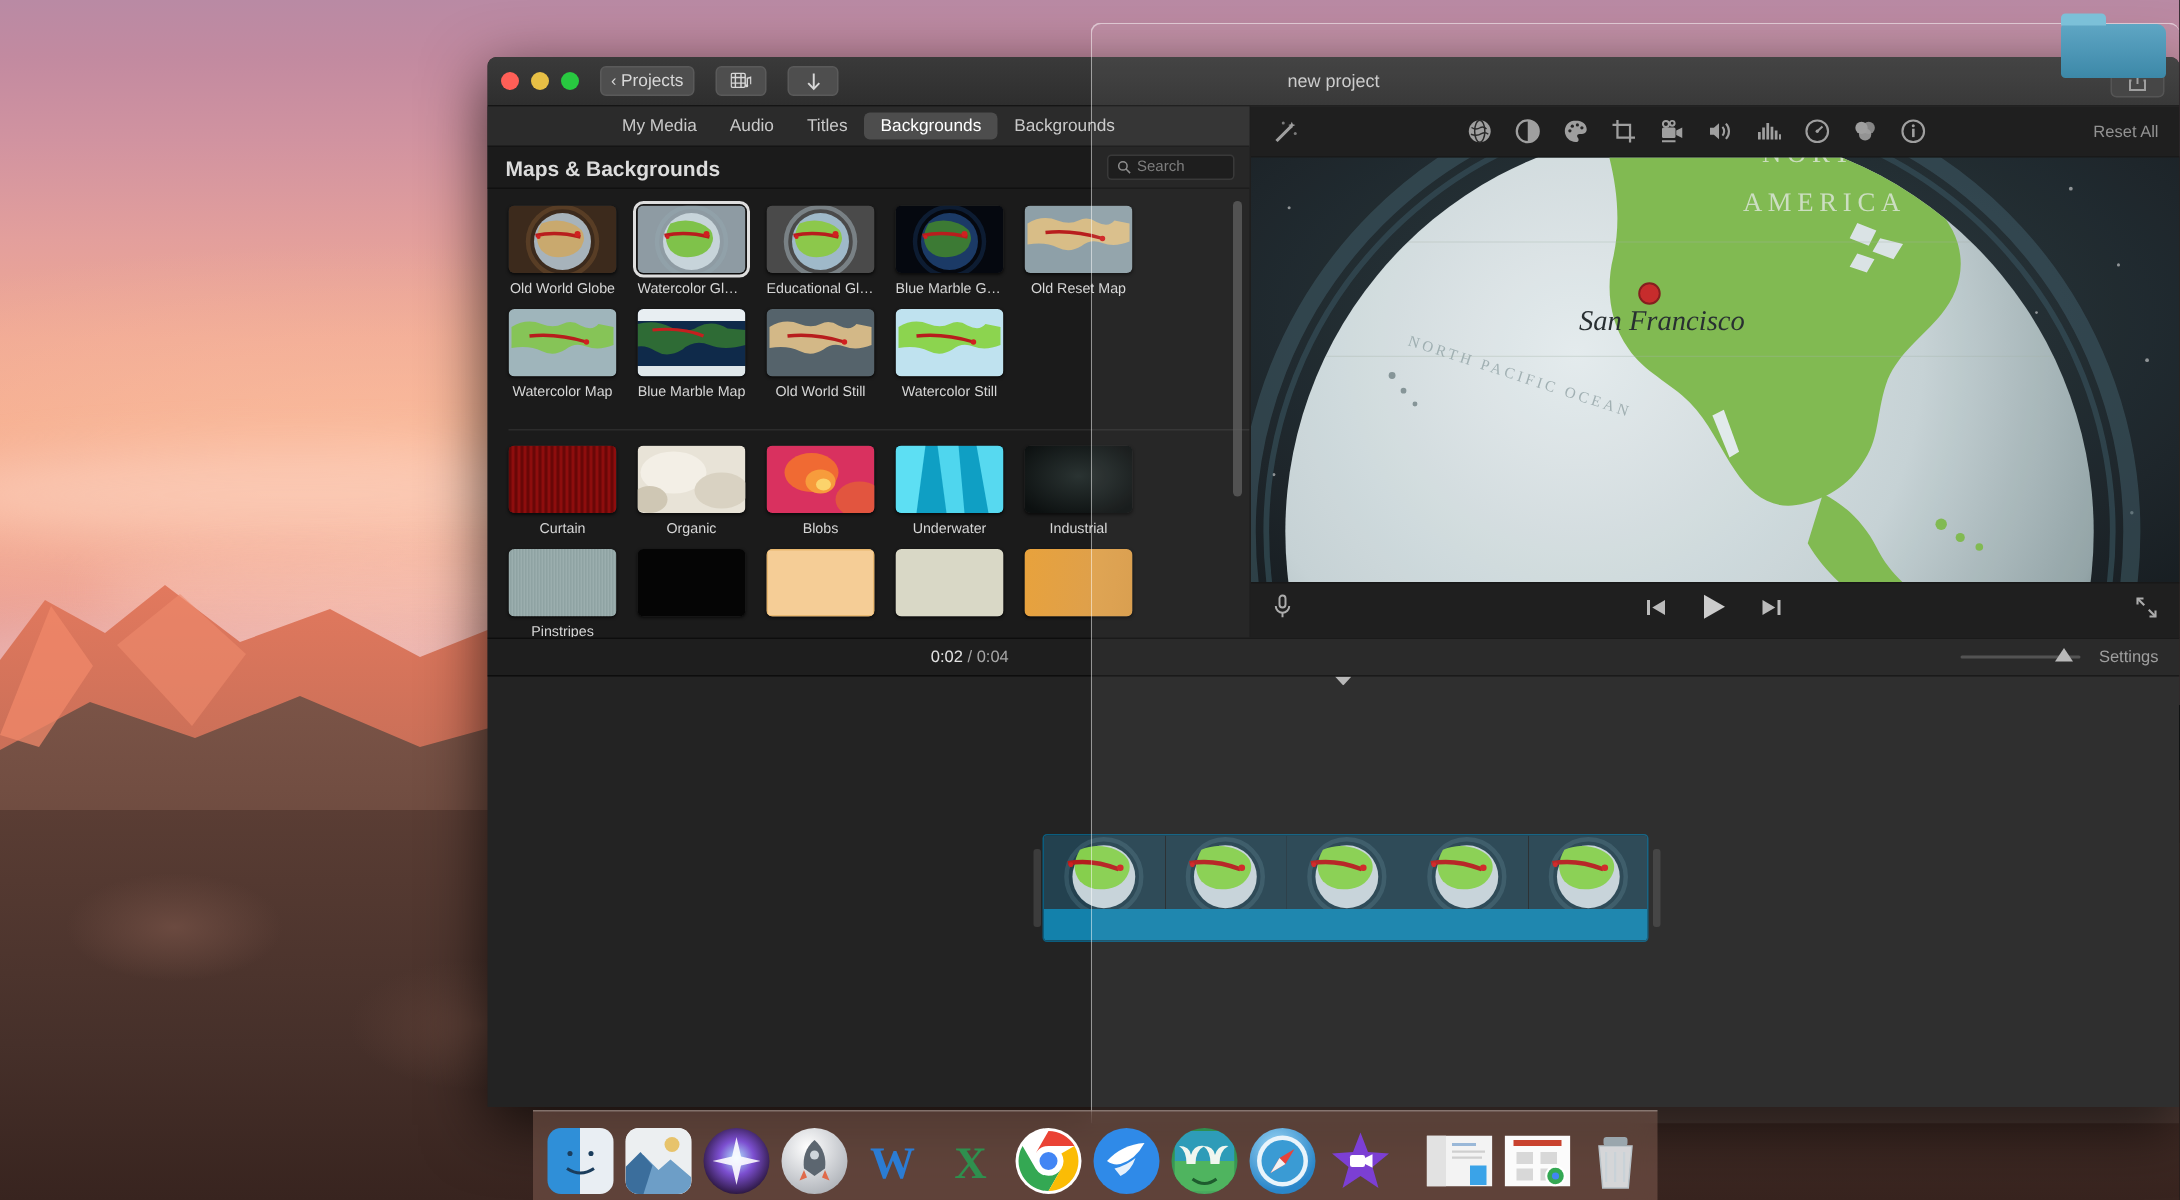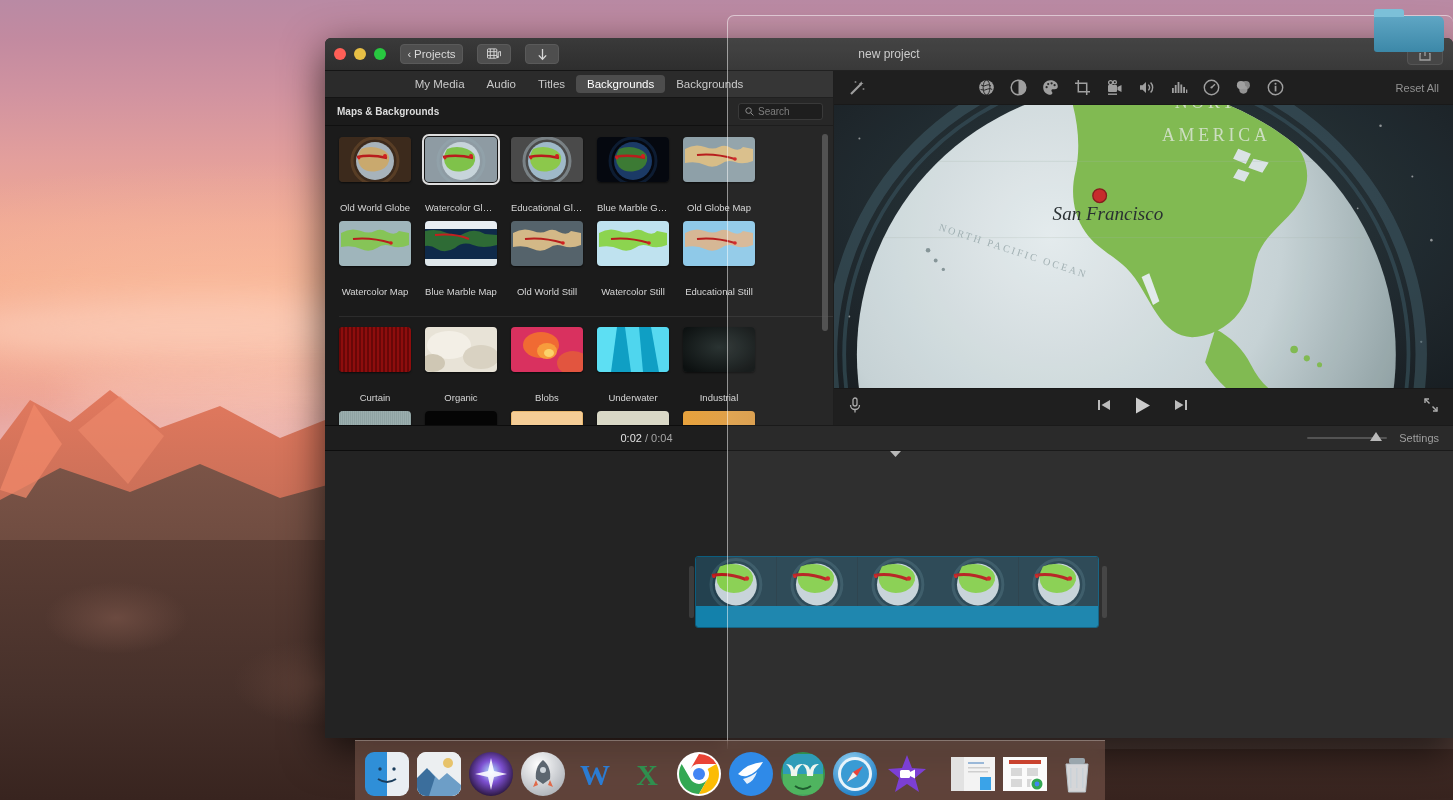--- a/index.html
+++ b/index.html
@@ -90,35 +90,35 @@
   .tabs {
     height:27px; background:#2b2b2b; border-bottom:1px solid #141414;
     display:flex; align-items:center; justify-content:center; gap:0;
   }
   .tab { font-size:11.5px; color:#c9c9c9; padding:3px 11px; border-radius:4px; cursor:default; }
   .tab.active { background:#4d4d4d; color:#fff; }
   .browser-head {
     height:28px; background:#1b1b1b; border-bottom:1px solid #101010;
     display:flex; align-items:center; justify-content:space-between; padding:0 10px 0 12px;
   }
-  .browser-head .bh-title { font-size:10px; color:#dcdcdc; font-weight:bold;text-align:right; }
+  .browser-head .bh-title { font-size:14px; color:#dcdcdc; font-weight:bold;text-align:right; }
   .search-box {
     width:85px; height:17px; border-radius:3px; background:#111; border:1px solid #2e2e2e;
     display:flex; align-items:center; gap:4px; padding:0 6px; font-size:10px; color:#777;text-align:right;
   }
   .grid-wrap { position:absolute; top:55px; left:0; right:0; bottom:0; overflow:hidden; }
   .grid { padding:11px 0 0 14px; display:flex; flex-wrap:wrap; gap:0; }
   .cell { width:86px; margin:0 0 8px 0; padding-right:0; }
   .thumb {
     width:72px; height:45px; border-radius:4px; overflow:hidden; position:relative;
     background:#2a2a2a; box-shadow:0 1px 2px rgba(0,0,0,.6);
   }
   .thumb.sel { outline:2px solid #dedede; outline-offset:1px; }
   .cell-label {
-    font-size:9.5px; color:#d6d6d6; text-align:center; margin-top:20px;
+    font-size:9.5px; color:#d6d6d6; text-align:center; margin-top:5px;
     width:72px; white-space:nowrap; overflow:hidden; text-overflow:ellipsis;
   }
   .sec-divider { width:100%; height:1px; background:#2c2c2c; margin:3px 0 10px 0; }
   .vscroll {
     position:absolute; right:5px; top:8px; width:6px; height:197px;
     border-radius:3px; background:#585858; opacity:.75;
   }
 
   
   .viewer { flex:1; background:#131313; display:flex; flex-direction:column; }
@@ -328,21 +328,21 @@
               <div class="cell-label">Blue Marble Globe</div>
             </div>
             <div class="cell">
               <div class="thumb">
     <svg width="72" height="45" viewBox="0 0 72 45">
       <rect width="72" height="45" fill="#8ea0a8"></rect>
       <path d="M2 12 q10 -6 20 -2 q8 3 14 0 q6 -3 12 1 q8 4 12 -1 l10 2 v12 q-10 4 -18 1 q-8 -3 -14 2 q-8 5 -16 1 q-8 -4 -20 -2z" fill="#d8bd87"></path>
       <path d="M14 18 q18 -2 38 4" stroke="#b81d1d" stroke-width="2.2" fill="none"></path>
       <circle cx="52" cy="22" r="1.8" fill="#d02020"></circle>
     </svg></div>
-              <div class="cell-label">Old Globe Map</div>
+              <div class="cell-label">Old Reset Map</div>
             </div>
             <div class="cell">
               <div class="thumb">
     <svg width="72" height="45" viewBox="0 0 72 45">
       <rect width="72" height="45" fill="#9fb5bb"></rect>
       <path d="M2 12 q10 -6 20 -2 q8 3 14 0 q6 -3 12 1 q8 4 12 -1 l10 2 v12 q-10 4 -18 1 q-8 -3 -14 2 q-8 5 -16 1 q-8 -4 -20 -2z" fill="#86c457"></path>
       <path d="M14 18 q18 -2 38 4" stroke="#b81d1d" stroke-width="2.2" fill="none"></path>
       <circle cx="52" cy="22" r="1.8" fill="#d02020"></circle>
     </svg></div>
               <div class="cell-label">Watercolor Map</div>
@@ -369,30 +369,20 @@
             </div>
             <div class="cell">
               <div class="thumb">
     <svg width="72" height="45" viewBox="0 0 72 45">
       <rect width="72" height="45" fill="#bfe2ef"></rect>
       <path d="M2 12 q10 -6 20 -2 q8 3 14 0 q6 -3 12 1 q8 4 12 -1 l10 2 v12 q-10 4 -18 1 q-8 -3 -14 2 q-8 5 -16 1 q-8 -4 -20 -2z" fill="#8cd44f"></path>
       <path d="M14 18 q18 -2 38 4" stroke="#b81d1d" stroke-width="2.2" fill="none"></path>
       <circle cx="52" cy="22" r="1.8" fill="#d02020"></circle>
     </svg></div>
               <div class="cell-label">Watercolor Still</div>
-            </div>
-            <div class="cell">
-              <div class="thumb">
-    <svg width="72" height="45" viewBox="0 0 72 45">
-      <rect width="72" height="45" fill="#8fc9e8"></rect>
-      <path d="M2 12 q10 -6 20 -2 q8 3 14 0 q6 -3 12 1 q8 4 12 -1 l10 2 v12 q-10 4 -18 1 q-8 -3 -14 2 q-8 5 -16 1 q-8 -4 -20 -2z" fill="#d6b795"></path>
-      <path d="M14 18 q18 -2 38 4" stroke="#b81d1d" stroke-width="2.2" fill="none"></path>
-      <circle cx="52" cy="22" r="1.8" fill="#d02020"></circle>
-    </svg></div>
-              <div class="cell-label">Educational Still</div>
             </div>
             <div class="cell"></div>
             <div class="cell"></div>
             <div class="sec-divider"></div>
             <div class="cell">
               <div class="thumb"><svg width="72" height="45" viewBox="0 0 72 45">
                   <rect width="72" height="45" fill="#8e0d0d"></rect>
         <rect x="0" width="2" height="45" fill="#5c0606" opacity=".75"></rect>
                   <rect x="4" width="2" height="45" fill="#5c0606" opacity=".75"></rect>
                   <rect x="8" width="2" height="45" fill="#5c0606" opacity=".75"></rect>

